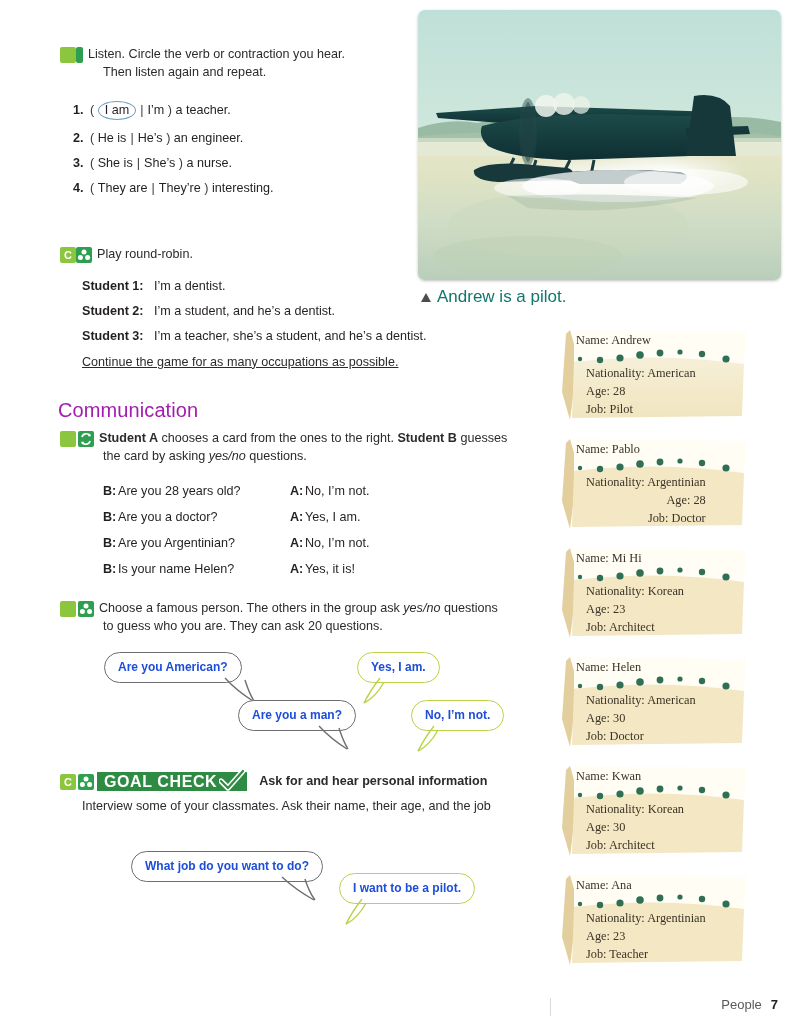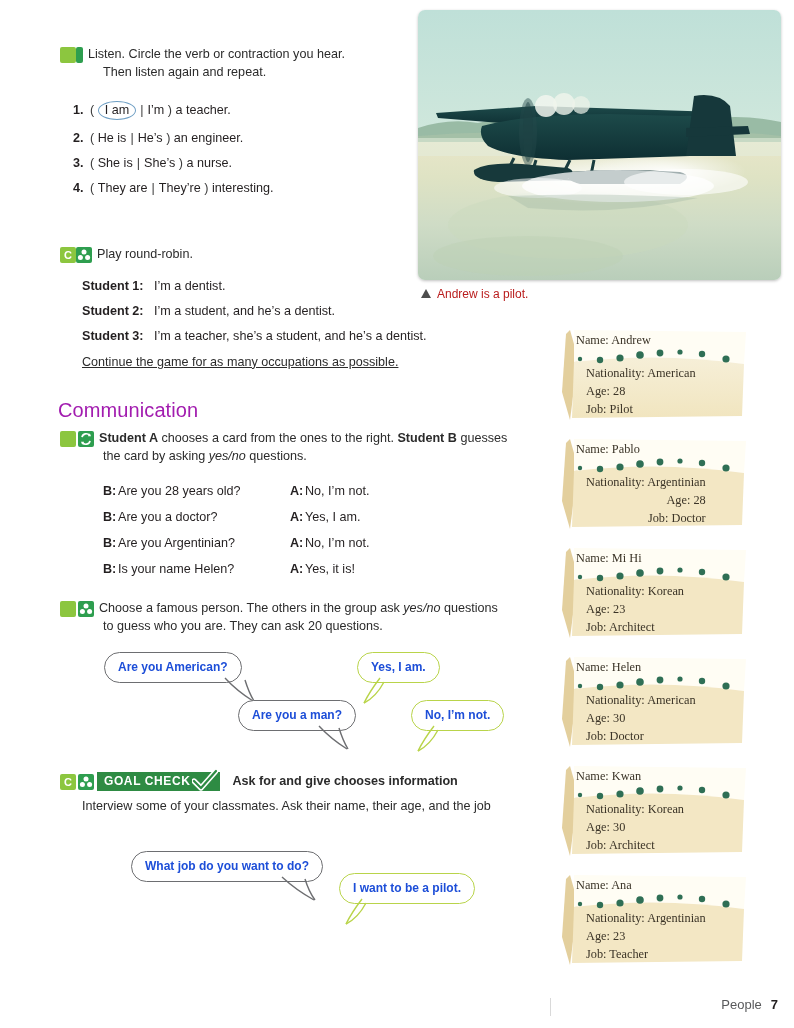--- a/index.html
+++ b/index.html
@@ -98,21 +98,21 @@
   .dlg .row { margin-bottom: 12px; }
   .dlg .sp { font-weight: bold; display: inline-block; width: 15px; }
   .dlg .colA { display: inline-block; width: 187px; }
 
   
   .goalbar {
     display: inline-block;
     background: #2e8b43;
     color: #ffffff;
     font-weight: bold;
-    font-size: 12px;
+    font-size: 16px;
     letter-spacing: .6px;
     padding: 2px 30px 2px 7px;
     height: 15px;
     line-height: 15px;
     position: relative;
     vertical-align: middle;
   }
   .goalbar .tick {
     position: absolute;
     right: 2px; top: -3px;
@@ -136,22 +136,22 @@
 
   
   .photo {
     position: absolute;
     border-radius: 7px;
     overflow: hidden;
     box-shadow: 0 1px 3px rgba(0,0,0,.25);
   }
   .caption {
     position: absolute;
-    font-size: 12px;
-    color: #b91c1c;
+    font-size: 17px;
+    color: #0f766e;
     text-align: right;
   }
   .caption .tri {
     display: inline-block;
     width: 0; height: 0;
     border-left: 5.5px solid transparent;
     border-right: 5.5px solid transparent;
     border-bottom: 9px solid #4d4d4d;
     margin-right: 6px;
     vertical-align: 0px;
@@ -391,21 +391,21 @@
 
 <div class="abs" style="left:60px; top:772px; width:480px;">
   <div class="instr">
     <span class="badge-letter lite">C</span><span class="badge-icon" style="margin-left:2px;"><svg width="14" height="14" viewBox="0 0 14 14">
           <circle cx="7" cy="4" r="2.5" fill="#ffffff"></circle>
           <circle cx="3.4" cy="9.6" r="2.5" fill="#ffffff"></circle>
           <circle cx="10.6" cy="9.6" r="2.5" fill="#ffffff"></circle>
         </svg></span><span class="goalbar" style="margin-left:3px;"><span>GOAL CHECK</span><svg class="tick" viewBox="0 0 26 24">
           <path d="M2 12 L9 19 L24 2" stroke="#ffffff" stroke-width="5.4" fill="none" stroke-linecap="round" stroke-linejoin="round"></path>
           <path d="M2 12 L9 19 L24 2" stroke="#2e8b43" stroke-width="2.2" fill="none" stroke-linecap="round" stroke-linejoin="round"></path>
-        </svg></span><b style="margin-left:12px;">Ask for and give chooses information</b>
+        </svg></span><b style="margin-left:12px;">Ask for and hear personal information</b>
   </div>
   <div class="instr" style="padding-left:22px; margin-top:7px;">Interview some of your classmates. Ask their name, their age, and the job</div>
 </div>
 
 <div class="bub" style="left:131px; top:851px;">
   <span>What job do you want to do?</span>
   <svg class="tail" width="44" height="28" viewBox="0 0 44 28" style="left:148px; top:24px;">
     <path d="M2 1 Q 16 14 34 24" stroke="#6d6e71" stroke-width="1.4" fill="none"></path>
     <path d="M25 3 Q 29 16 35 24" stroke="#6d6e71" stroke-width="1.4" fill="none"></path>
   </svg>

